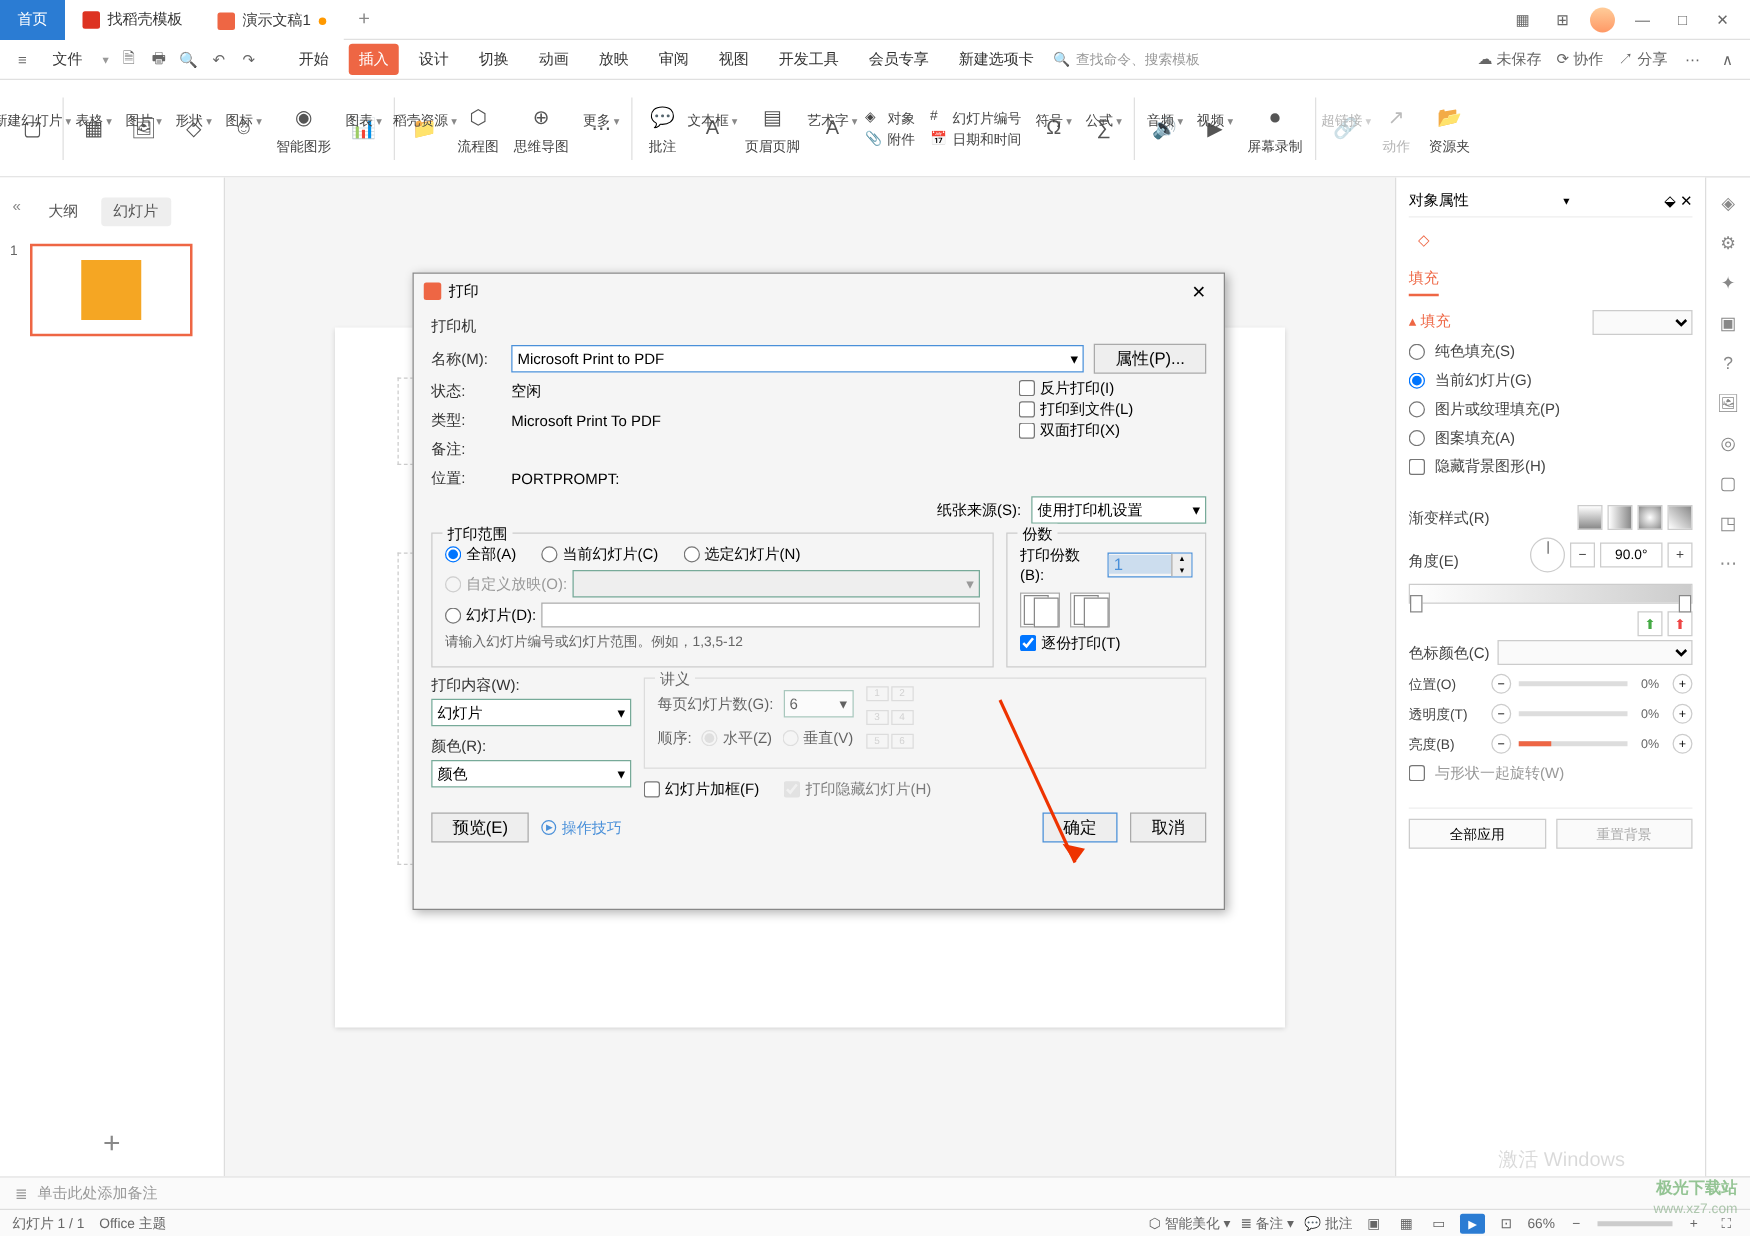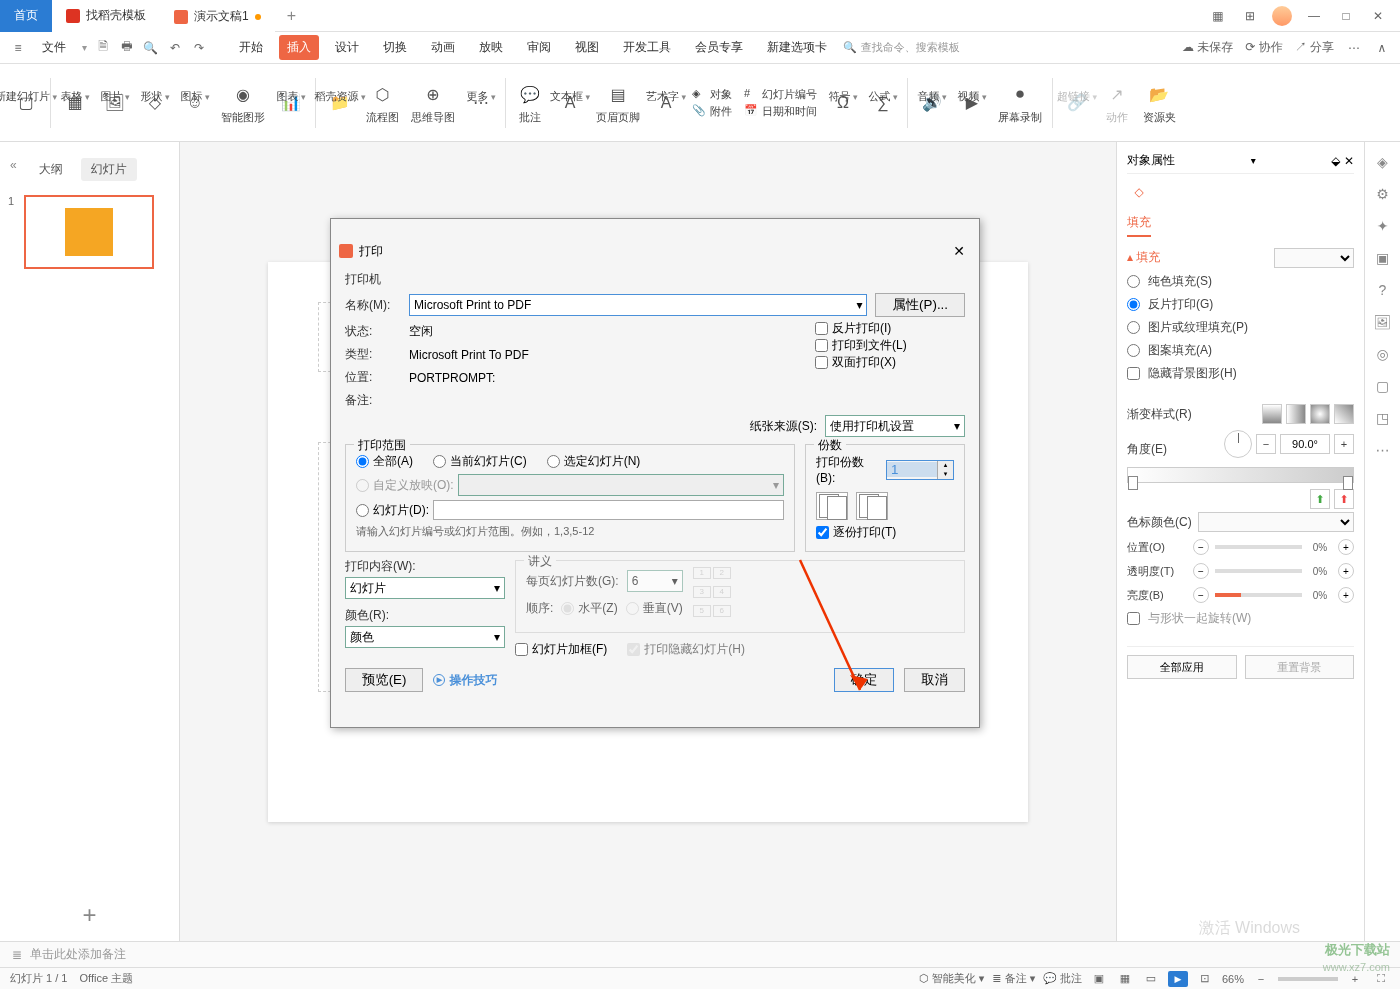--- a/index.html
+++ b/index.html
@@ -91,21 +91,21 @@
 
 
 .notes-bar { height: 26px; border-top: 1px solid #ddd; display: flex; align-items: center; padding: 0 12px; font-size: 12px; color: #999; gap: 8px; background: #fafafa; }
 
 
 .statusbar { height: 22px; border-top: 1px solid #ddd; display: flex; align-items: center; padding: 0 10px; font-size: 11px; color: #666; gap: 12px; background: #fafafa; }
 .status-right { margin-left: auto; display: flex; align-items: center; gap: 8px; }
 .status-icon { width: 18px; height: 18px; display: flex; align-items: center; justify-content: center; cursor: pointer; }
 .play-btn { width: 20px; height: 16px; background: #2b7cd3; color: #fff; display: flex; align-items: center; justify-content: center; font-size: 9px; border-radius: 2px; }
 .dialog { position: absolute; left: 330px; top: 218px; width: 650px; height: 510px; background: #f5f5f5; border: 1px solid #888; box-shadow: 2px 2px 8px rgba(0,0,0,0.3); font-size: 12px; }
-.dialog-title { height: 28px; display: flex; align-items: center; padding: 0 8px; gap: 6px; margin-top: 18px; }
+.dialog-title { height: 28px; display: flex; align-items: center; padding: 0 8px; gap: 6px; }
 .dialog-title .dlg-icon { width: 14px; height: 14px; background: #e64; border-radius: 2px; }
 .dialog-close { margin-left: auto; font-size: 14px; cursor: pointer; padding: 2px 6px; }
 .dialog-body { padding: 4px 14px; }
 .dlg-section-title { font-size: 12px; color: #333; padding: 2px 0; }
 .dlg-row { display: flex; align-items: center; gap: 8px; padding: 3px 0; }
 .dlg-label { width: 56px; color: #333; }
 .dlg-select { flex: 1; height: 22px; border: 1px solid #7a9; background: #fff; padding: 0 4px; display: flex; align-items: center; justify-content: space-between; }
 .dlg-select.blue { border-color: #4a90d9; }
 .dlg-btn { height: 24px; padding: 0 16px; border: 1px solid #aaa; background: #eee; cursor: pointer; display: flex; align-items: center; }
 .dlg-check { display: flex; align-items: center; gap: 4px; }
@@ -123,21 +123,21 @@
 .dlg-spin-btn { height: 9px; border-left: 1px solid #aaa; font-size: 7px; text-align: center; cursor: pointer; background: #eee; }
 .collate-icon { width: 32px; height: 28px; border: 1px solid #aaa; background: #fff; display: inline-block; position: relative; }
 .collate-icon::before, .collate-icon::after { content: ""; position: absolute; width: 18px; height: 22px; border: 1px solid #888; background: #fff; }
 .collate-icon::before { left: 2px; top: 1px; }
 .collate-icon::after { left: 10px; top: 3px; }
 .handout-grid { display: grid; grid-template-columns: repeat(2, 18px); gap: 2px; }
 .handout-cell { width: 18px; height: 12px; border: 1px solid #ccc; font-size: 8px; text-align: center; color: #bbb; }
 .dlg-footer { display: flex; gap: 10px; padding: 10px 0 4px; align-items: center; }
 .dlg-footer .spacer { flex: 1; }
 .dlg-btn.primary { border-color: #4a90d9; }
-.link { color: #4a90d9; cursor: pointer; display: flex; align-items: center; gap: 4px; font-weight: bold; }
+.link { color: #4a90d9; cursor: pointer; display: flex; align-items: center; gap: 4px; }
 .link .play { width: 12px; height: 12px; border: 1px solid #4a90d9; border-radius: 50%; display: flex; align-items: center; justify-content: center; font-size: 7px; }
 
 
 .arrow { position: absolute; pointer-events: none; }
 .arrow-line { stroke: #e30; stroke-width: 2.5; fill: none; }
 .arrow-head { fill: #e30; }
 
 
 .watermark { position: absolute; right: 10px; bottom: 30px; font-size: 13px; color: rgba(80,160,80,0.6); font-weight: bold; }
 .watermark2 { position: absolute; right: 10px; bottom: 16px; font-size: 11px; color: rgba(100,150,100,0.5); }
@@ -363,21 +363,21 @@
     <div class="props-section">
       <div class="props-section-title">▴ <span>填充</span></div>
       <div style="float:right;margin-top:-22px"><select class="props-select" style="width:80px"></select></div>
       <div style="clear:both"></div>
       <div class="props-row">
           <input type="radio" style="">
           <span>纯色填充(S)</span>
         </div>
       <div class="props-row">
           <input type="radio" checked="" style="">
-          <span>反片打印(G)</span>
+          <span>当前幻灯片(G)</span>
         </div>
       <div class="props-row">
           <input type="radio" style="">
           <span>图片或纹理填充(P)</span>
         </div>
       <div class="props-row">
           <input type="radio" style="">
           <span>图案填充(A)</span>
         </div>
       <div class="props-row">
@@ -507,25 +507,25 @@
       <div class="dlg-col">
         <div class="dlg-row">
             <span class="dlg-label">状态:</span>
             <span>空闲</span>
           </div>
         <div class="dlg-row">
             <span class="dlg-label">类型:</span>
             <span>Microsoft Print To PDF</span>
           </div>
         <div class="dlg-row">
+            <span class="dlg-label">备注:</span>
+          </div>
+        <div class="dlg-row">
             <span class="dlg-label">位置:</span>
             <span>PORTPROMPT:</span>
-          </div>
-        <div class="dlg-row">
-            <span class="dlg-label">备注:</span>
           </div>
       </div>
       <div style="width:150px">
         <div class="dlg-check">
             <input type="checkbox" style="">
             <span>反片打印(I)</span>
           </div>
         <div class="dlg-check">
             <input type="checkbox" style="">
             <span>打印到文件(L)</span>

